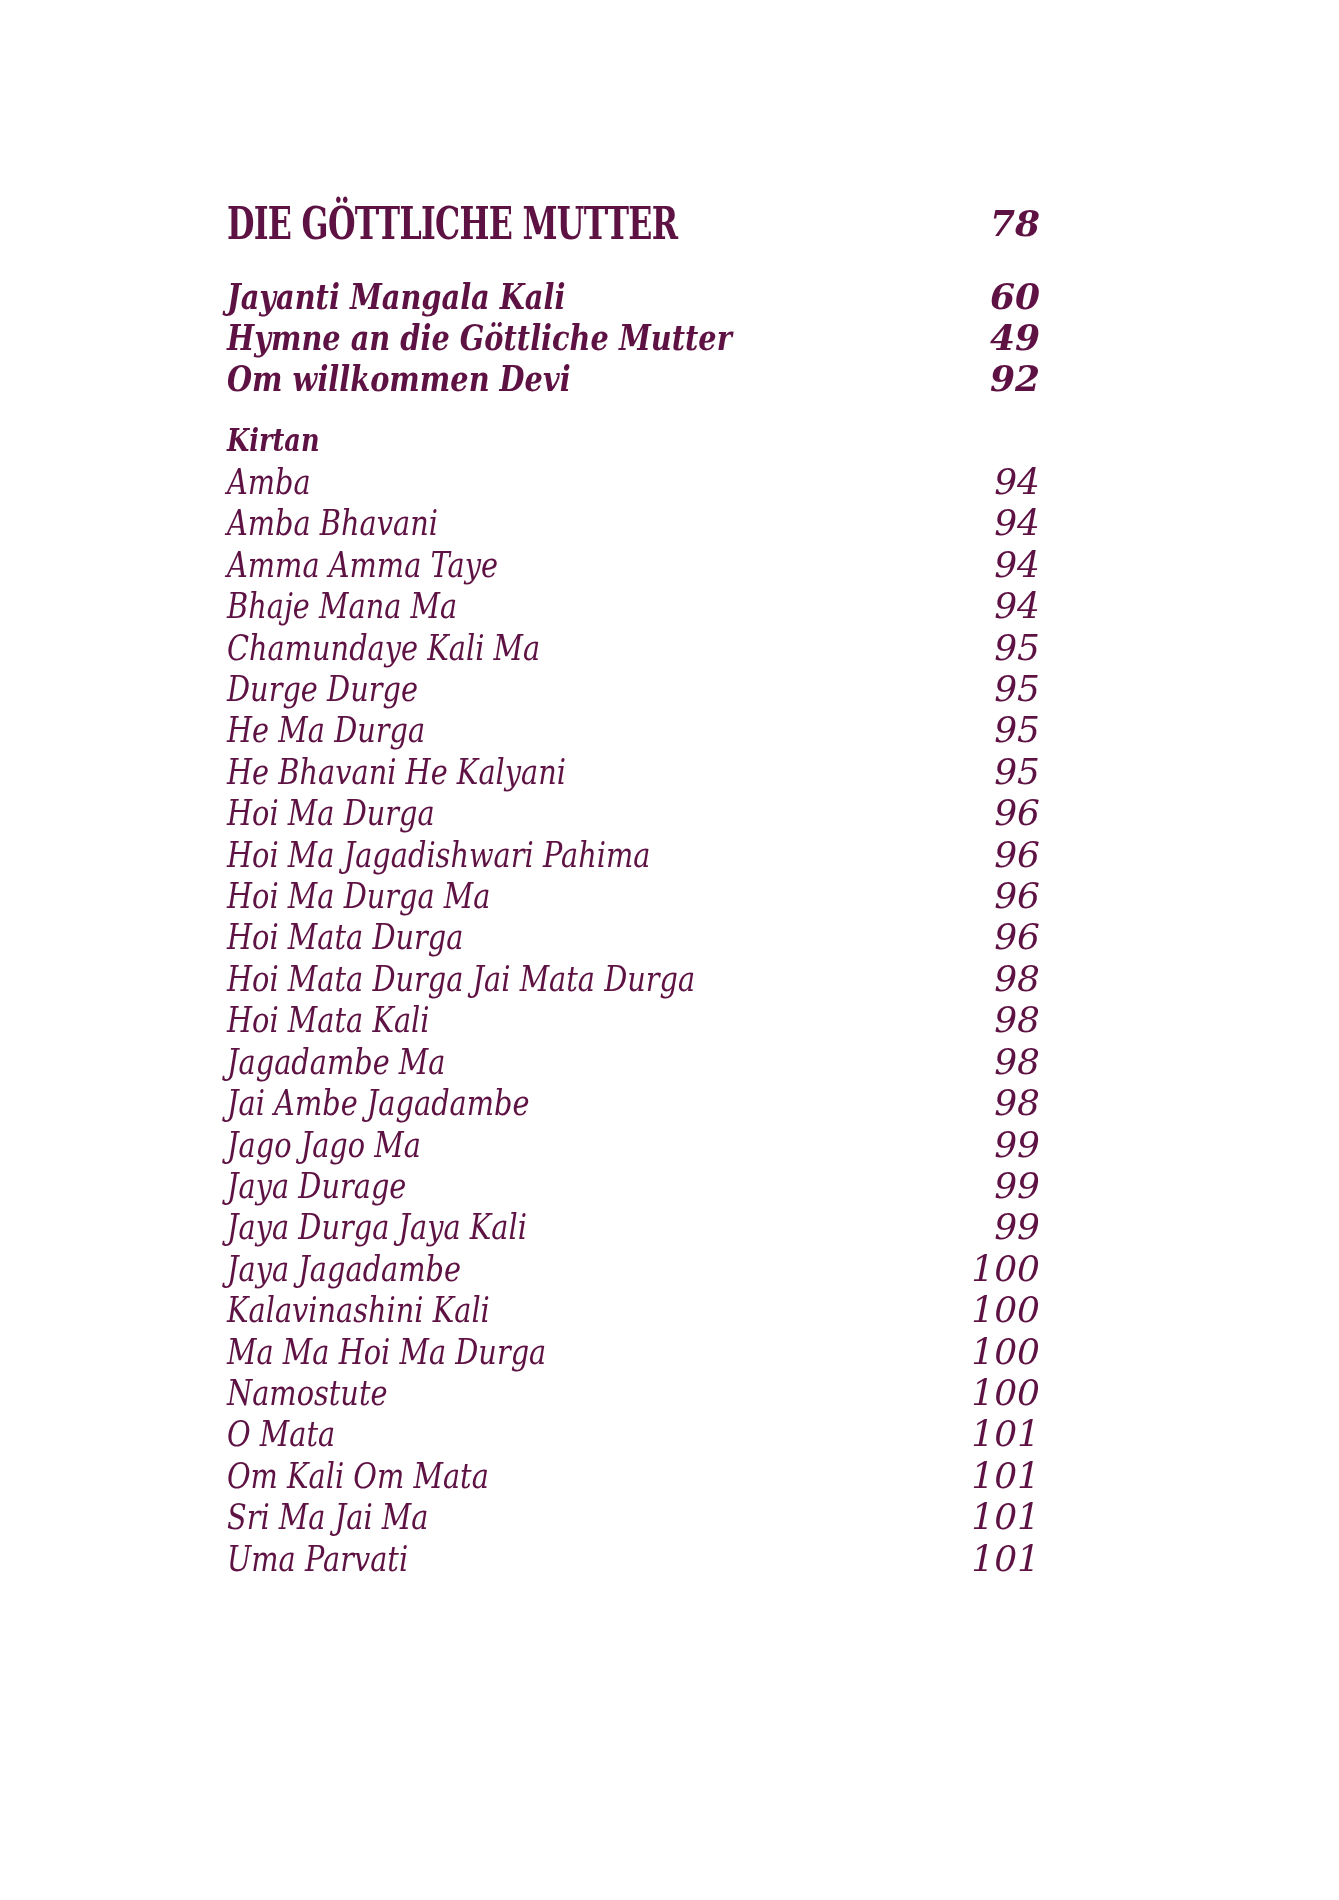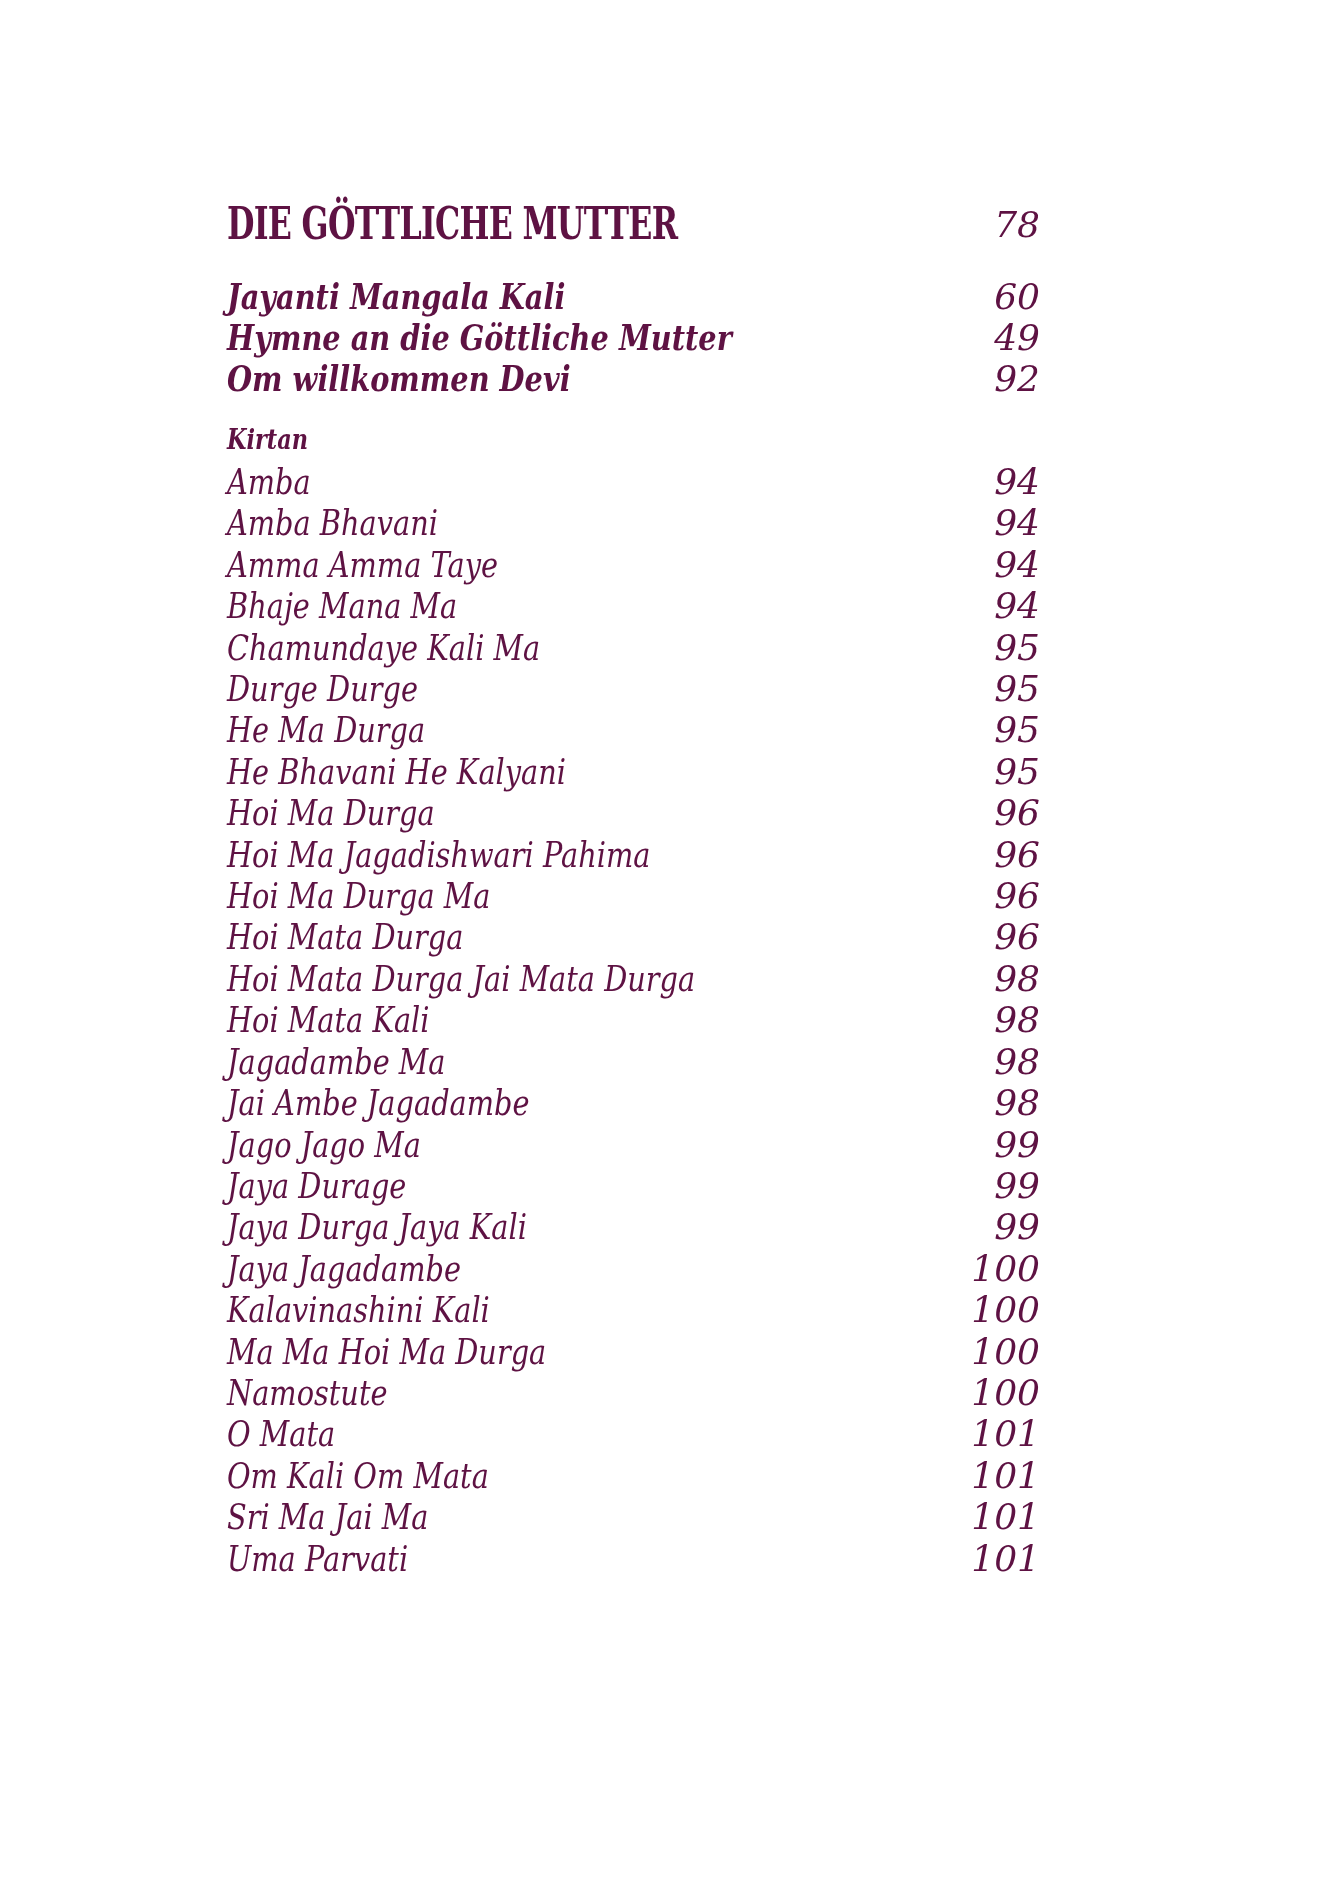--- a/index.html
+++ b/index.html
@@ -23,57 +23,57 @@
   .page {
     position: absolute;
     left: 227px;
     top: 0;
     width: 813px;
   }
   .title-row {
     margin-top: 202px;
     display: flex;
     justify-content: space-between;
-    align-items: center;
+    align-items: flex-start;
   }
   .book-title {
     display: inline-block;
     font-weight: bold;
     font-style: normal;
     font-size: 44px;
     line-height: 44px;
     letter-spacing: -1px;
     white-space: nowrap;
     transform: scaleX(0.72);
     transform-origin: 0 100%;
   }
   .page-num {
     font-style: italic;
     font-size: 36px;
     white-space: nowrap;
   }
-  .page-num.bold { font-weight: normal; }
+  .page-num.bold { font-weight: bold; }
   .featured {
     margin-top: 30px;
   }
   .row {
     display: flex;
     justify-content: space-between;
     align-items: baseline;
   }
   .featured .row {
     line-height: 41px;
     font-size: 36px;
     font-style: italic;
     font-weight: bold;
   }
   .kirtan-header-row {
     margin-top: 20px;
     line-height: 42px;
-    font-size: 28px;
+    font-size: 32px;
     font-style: italic;
     font-weight: bold;
   }
   .kirtan .row {
     line-height: 41.4px;
     font-size: 36px;
     font-style: italic;
     font-weight: normal;
   }
   .entry-title {

